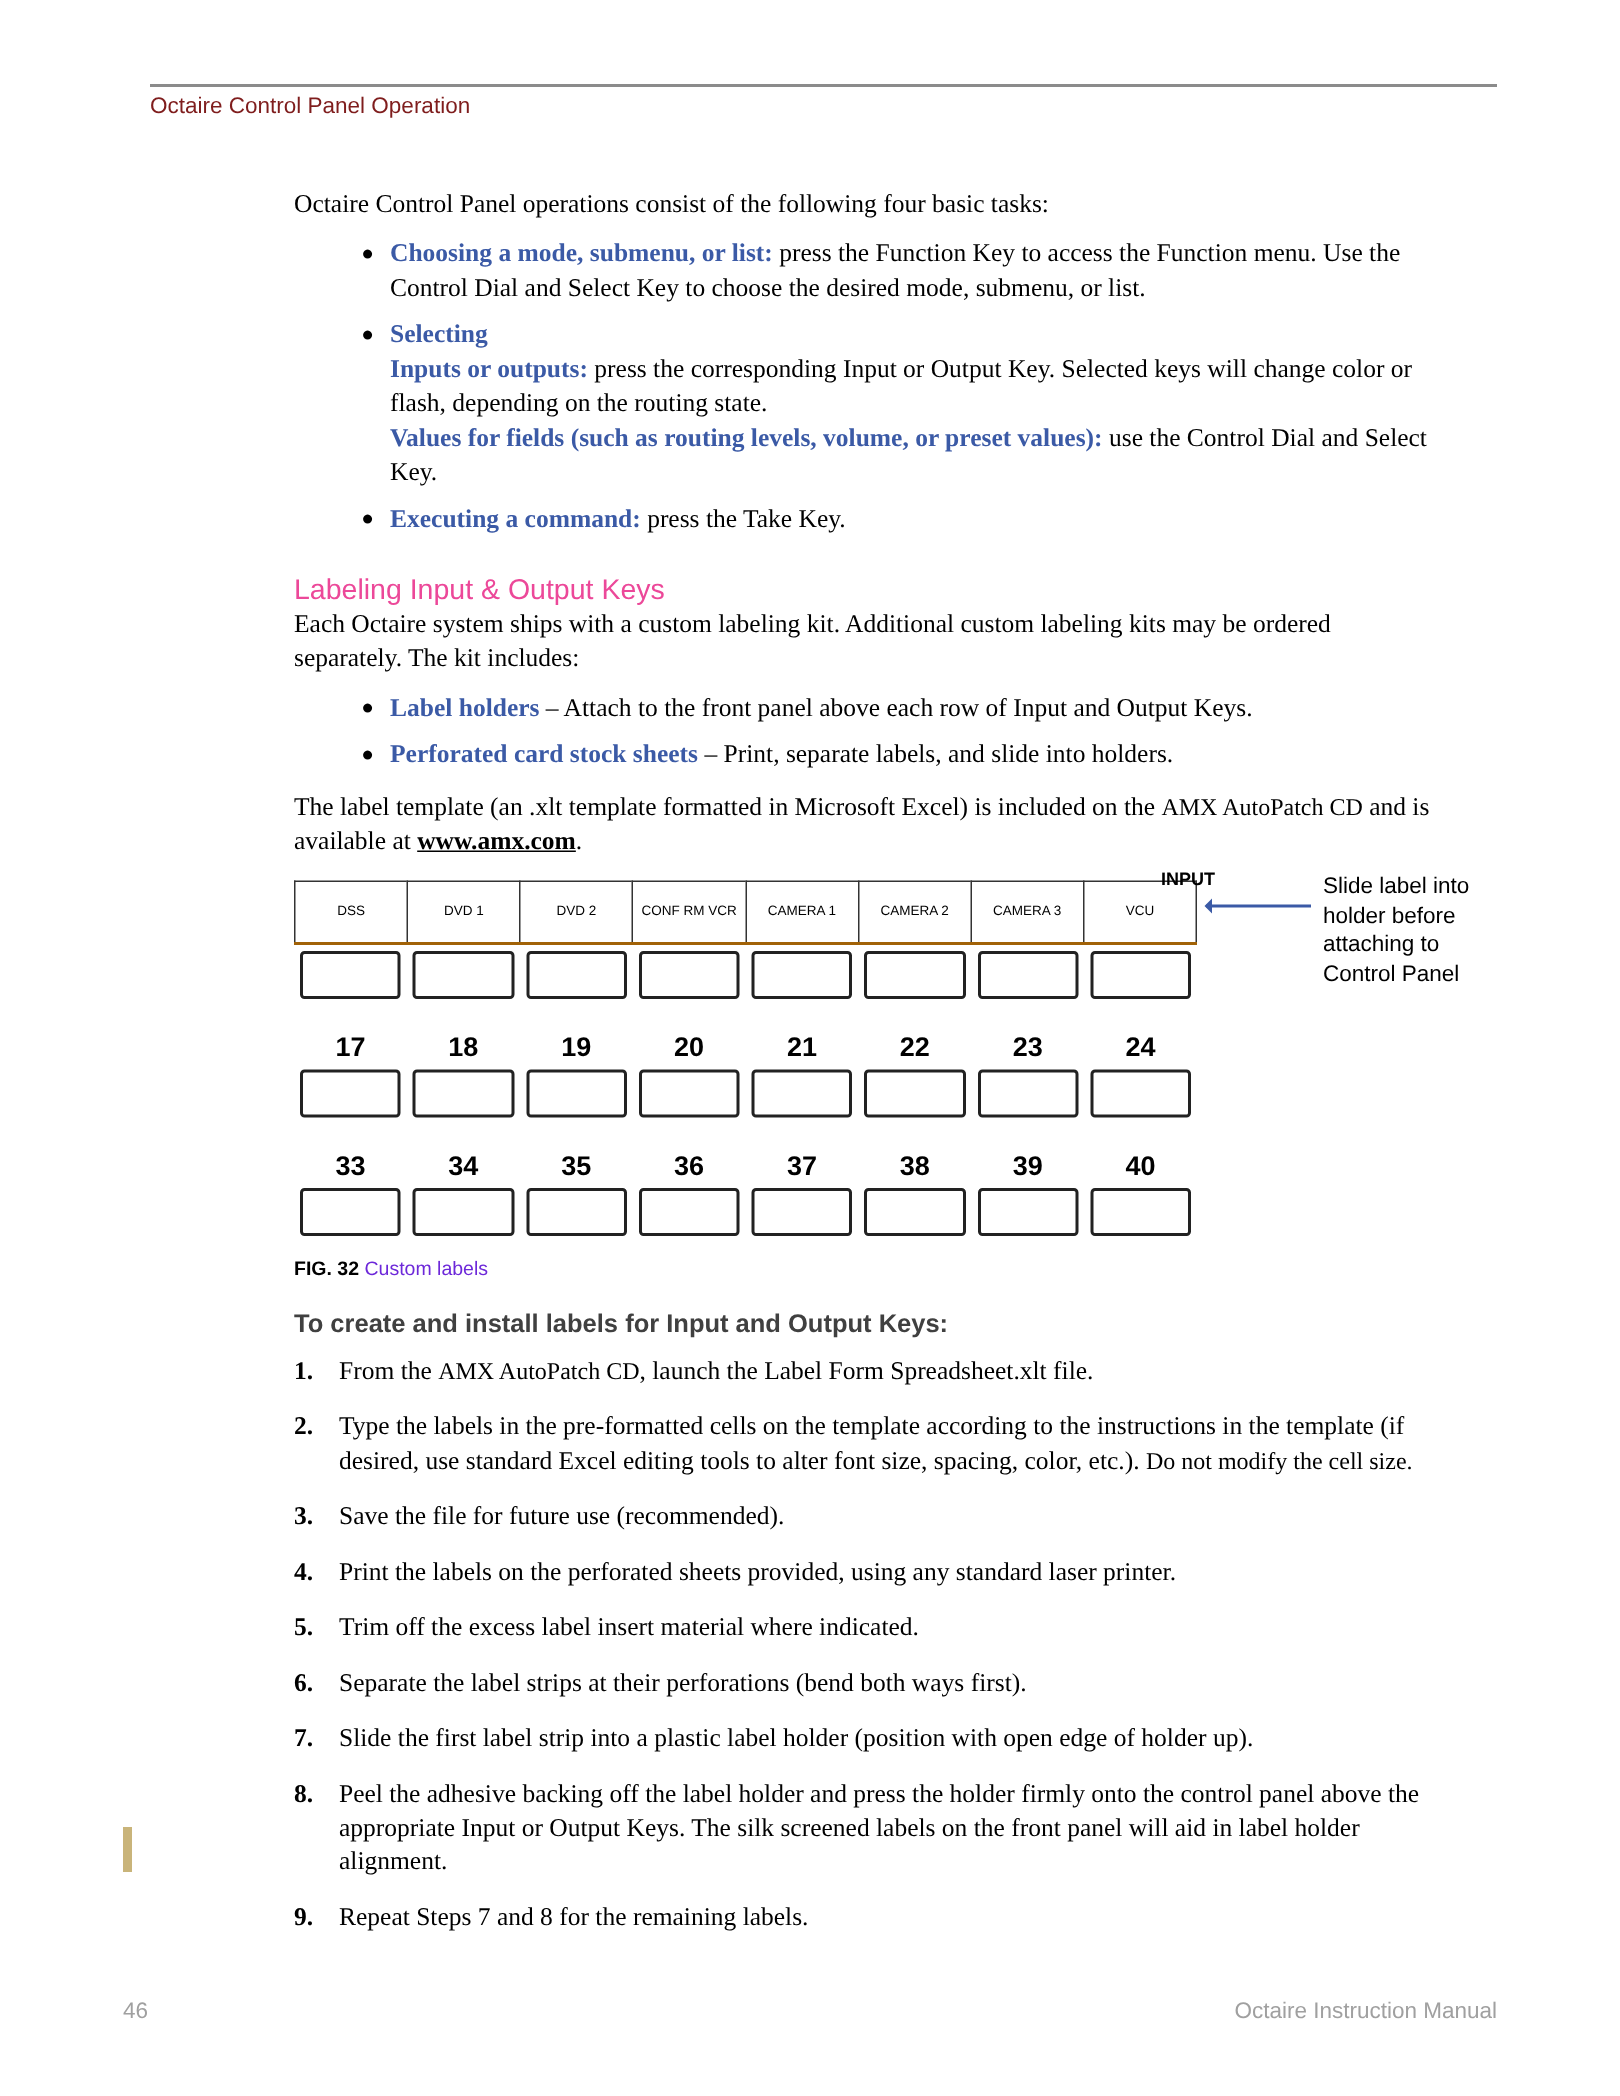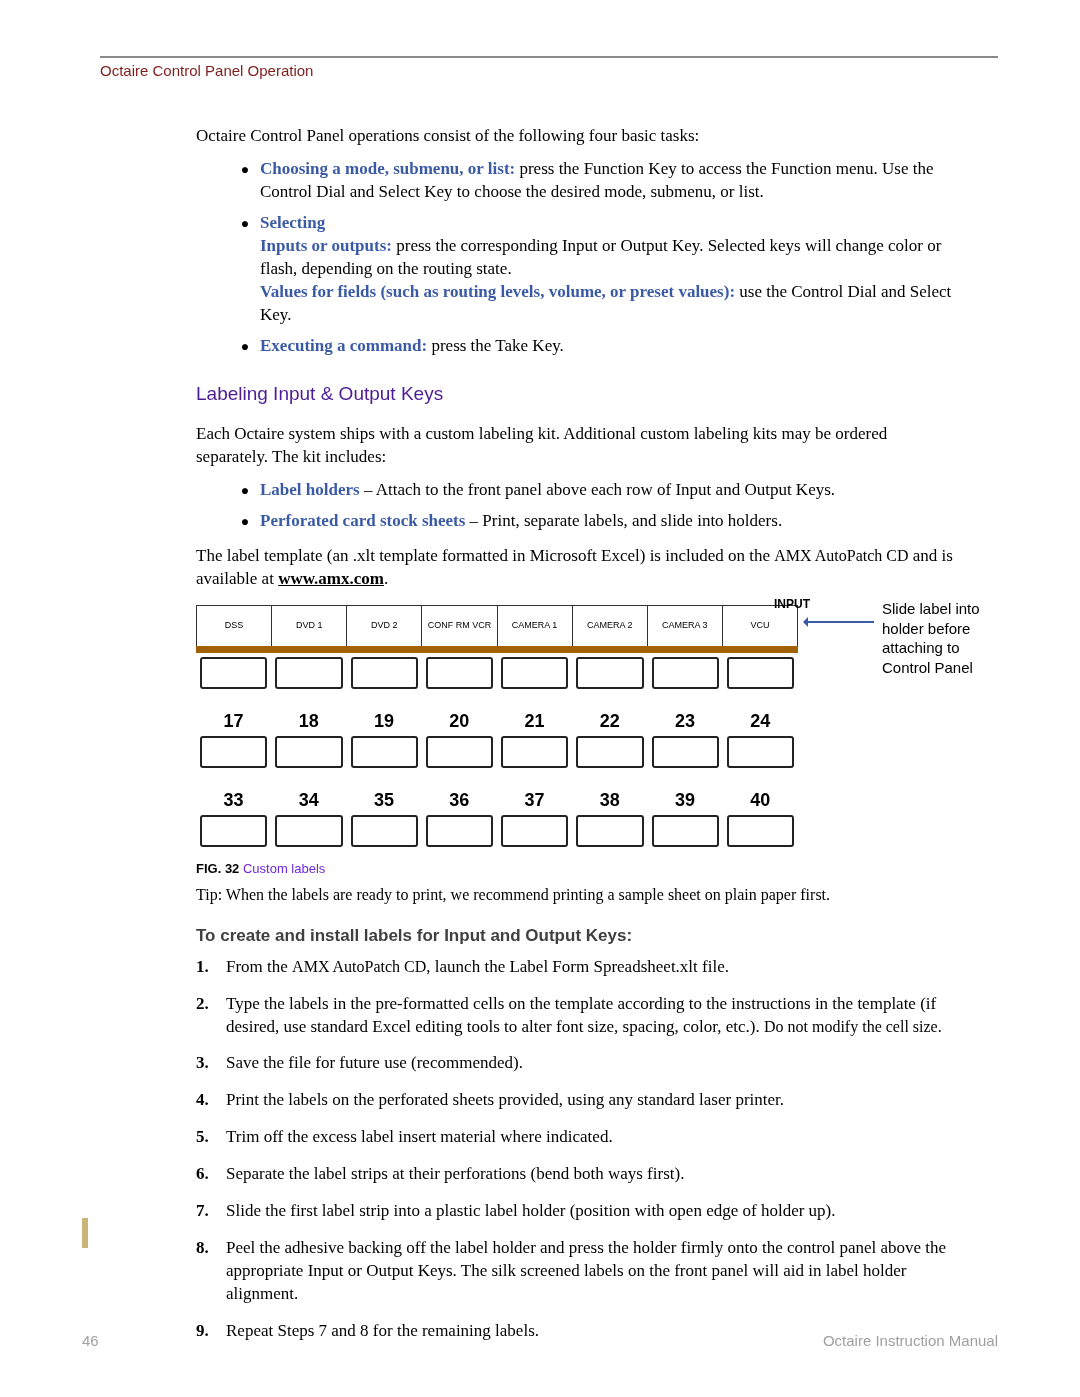--- a/index.html
+++ b/index.html
@@ -8,26 +8,26 @@
   .rule{border-top:2px solid #8b8b8b;margin-bottom:4px;}
   .header{font-family:"Helvetica Neue",Helvetica,Arial,sans-serif;color:#7f1d1d;font-size:15px;margin-bottom:46px;}
   .left-bar{position:absolute;left:82px;top:1218px;width:6px;height:30px;background:#c9b47a;}
   .body{padding-left:96px;padding-right:40px;}
   .p{font-size:17px;line-height:1.35;margin:0 0 10px 0;}
   .ul{margin:0 0 12px 0;padding:0;}
   .ul li{display:flex;margin:0 0 8px 0;font-size:17px;line-height:1.35;}
   .ul li .bullet{flex:0 0 30px;text-align:center;font-size:14px;padding-top:3px;}
   .ul li .btxt{flex:1;}
   .blue{color:#3b5aa6;font-weight:bold;}
-  .h2{font-family:"Helvetica Neue",Helvetica,Arial,sans-serif;color:#4c1d95;font-size:19px;font-weight:500;margin:26px 0 18px 0;}
+  .h2{font-family:"Helvetica Neue",Helvetica,Arial,sans-serif;color:#ec4899;font-size:19px;font-weight:500;margin:26px 0 0 0;}
   .h3{font-family:"Helvetica Neue",Helvetica,Arial,sans-serif;color:#404040;font-size:17px;font-weight:700;margin:20px 0 10px 0;}
   .sans{font-family:Liberation Serif, serif;font-size:16px;}
   .fig-wrap{position:relative;margin:14px 0 6px 0;}
   .fig{width:602px;}
-  .panel-row{display:flex;border-bottom:7px solid #a16207;}
+  .panel-row{display:flex;border-bottom:2px solid #a16207;}
   .panel-row .cell{flex:1;border-left:1px solid #333;border-top:1px solid #333;height:40px;font-family:Arial,sans-serif;font-size:9px;text-align:center;display:flex;align-items:center;justify-content:center;line-height:1.1;}
   .panel-row .cell:last-child{border-right:1px solid #333;}
   .num-row{display:flex;}
   .num-row .ncell{flex:1;text-align:center;font-family:Arial,sans-serif;font-size:18px;font-weight:bold;padding-top:22px;}
   .key-row{display:flex;margin-top:4px;}
   .key-row .key{flex:1;height:28px;margin:0 4px;border:2px solid #222;border-radius:3px;}
   .input-tag{position:absolute;left:578px;top:-8px;font-family:Arial,sans-serif;font-weight:bold;font-size:12px;}
   .arrow{position:absolute;left:608px;top:16px;width:70px;height:2px;background:#3b5aa6;z-index:1;}
   .arrow::before{content:"";position:absolute;left:-6px;top:-4px;border:5px solid transparent;border-right-color:#3b5aa6;}
   .annot{position:absolute;left:686px;top:-6px;font-family:"Helvetica Neue",Helvetica,Arial,sans-serif;font-size:15px;line-height:1.3;width:130px;}
@@ -177,21 +177,20 @@
             <div class="key"></div>
             <div class="key"></div>
           </div>
       </div>
     </div>
 
     <div class="fig-cap">
       <span class="num">FIG. 32</span><span class="cap">  Custom labels</span>
     </div>
 
-    <p class="p sans">Tip:  When the labels are ready to print, we recommend printing a sample sheet on plain paper first.</p>
 
     <div class="h3">To create and install labels for Input and Output Keys:</div>
 
     <ol class="ol">
       <li>
           <span class="n">1.</span>
           <span class="t"><span>From the </span><span class="sans">AMX AutoPatch CD</span><span>, launch the Label Form Spreadsheet.xlt file.</span></span>
         </li>
       <li>
           <span class="n">2.</span>

